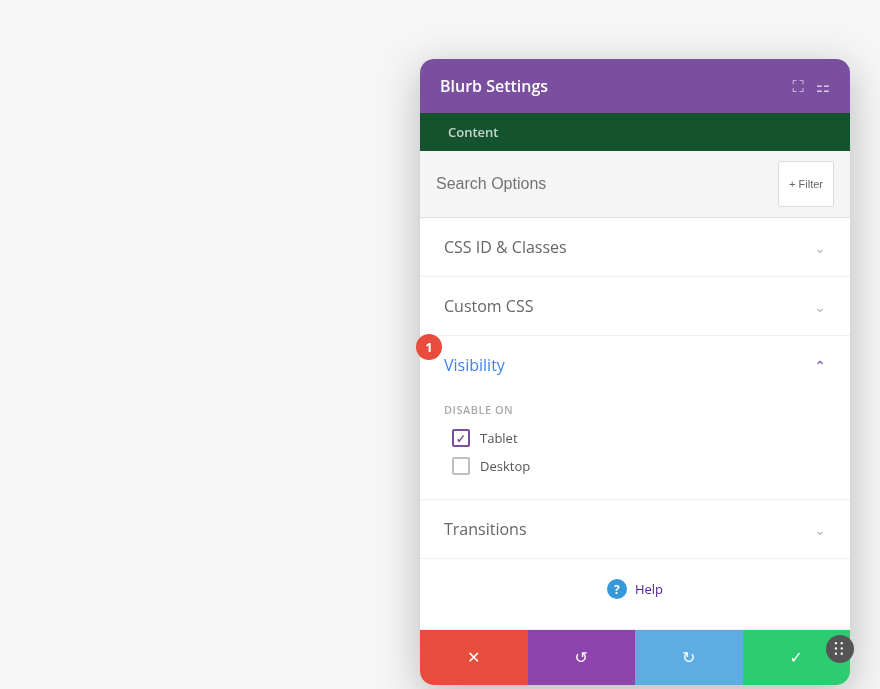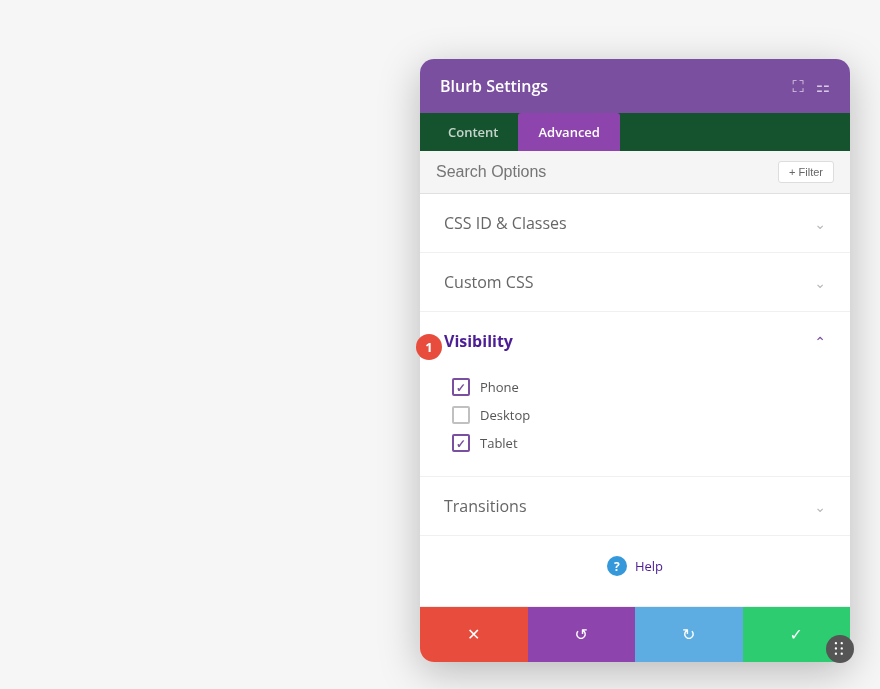--- a/index.html
+++ b/index.html
@@ -88,21 +88,21 @@
       background: transparent;
       font-size: 16px;
       color: #aaa;
       outline: none;
       flex: 1;
     }
     .filter-btn {
       background: #fff;
       border: 1px solid #ddd;
       border-radius: 3px;
-      padding: 4px 10px;
+      padding: 16px 10px;
       font-size: 11px;
       color: #666;
       cursor: pointer;
       display: flex;
       align-items: center;
       gap: 4px;
     }
 
     
     .modal-content {
@@ -122,22 +122,22 @@
       justify-content: space-between;
       padding: 18px 24px;
       cursor: pointer;
     }
     .section-title {
       font-size: 16px;
       color: #666;
       font-weight: 500;
     }
     .section-title.purple {
-      color: #4c1d95;
-      font-weight: 700;
+      color: #3b82f6;
+      font-weight: 400;
       text-align: center;
     }
     .chevron {
       color: #bbb;
       font-size: 14px;
     }
     .chevron.up {
       color: #7b4fa0;
     }
 
@@ -291,23 +291,20 @@
     <div class="modal-header-icons">
       <span class="header-icon">⛶</span>
       <span class="header-icon">⚏</span>
     </div>
   </div>
 
   <div class="modal-tabs">
     <div class="tab">
       <span>Content</span>
     </div>
-    <div class="tab active">
-      <span>Advanced</span>
-    </div>
   </div>
 
   <div class="search-bar">
     <input class="search-input" type="text" placeholder="Search Options" style="">
     <button class="filter-btn">
       <span>+ Filter</span>
     </button>
   </div>
 
   <div class="modal-content">
@@ -325,35 +322,32 @@
         <span class="chevron">⌄</span>
       </div>
     </div>
 
     <div class="section">
       <div class="section-header">
         <span class="section-title purple">Visibility</span>
         <span class="chevron up">⌃</span>
       </div>
       <div class="visibility-section">
+        <div class="disable-on-label">Disable on</div>
         <div class="checkbox-group">
+
 
           <div class="checkbox-item">
             <div class="checkbox-box checked"></div>
-            <span class="checkbox-label">Phone</span>
+            <span class="checkbox-label">Tablet</span>
           </div>
 
           <div class="checkbox-item">
             <div class="checkbox-box"></div>
             <span class="checkbox-label">Desktop</span>
-          </div>
-
-          <div class="checkbox-item">
-            <div class="checkbox-box checked"></div>
-            <span class="checkbox-label">Tablet</span>
           </div>
 
         </div>
       </div>
     </div>
 
     <div class="section">
       <div class="section-header">
         <span class="section-title">Transitions</span>
         <span class="chevron">⌄</span>

